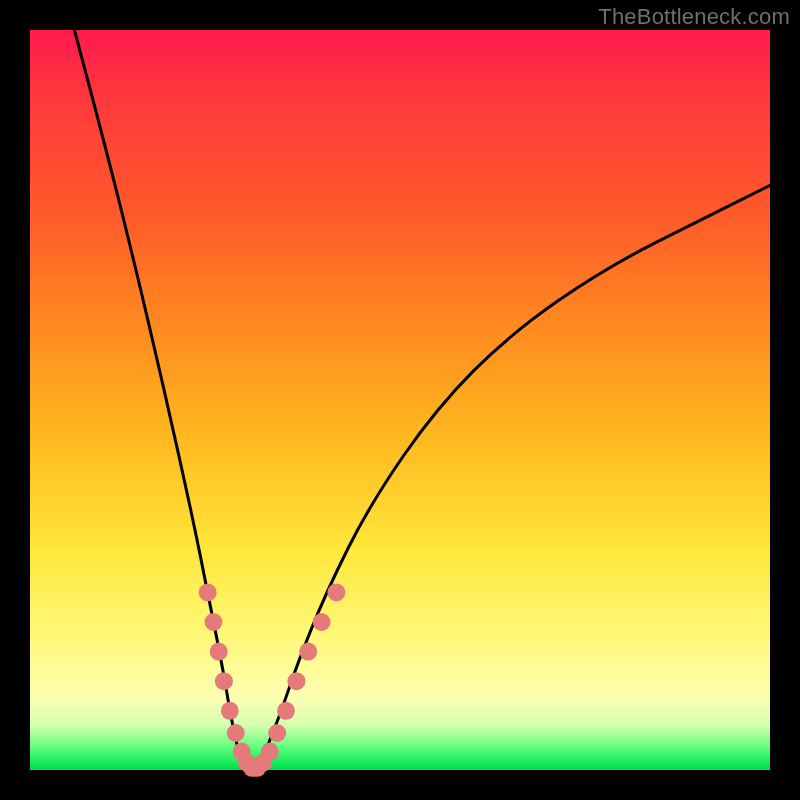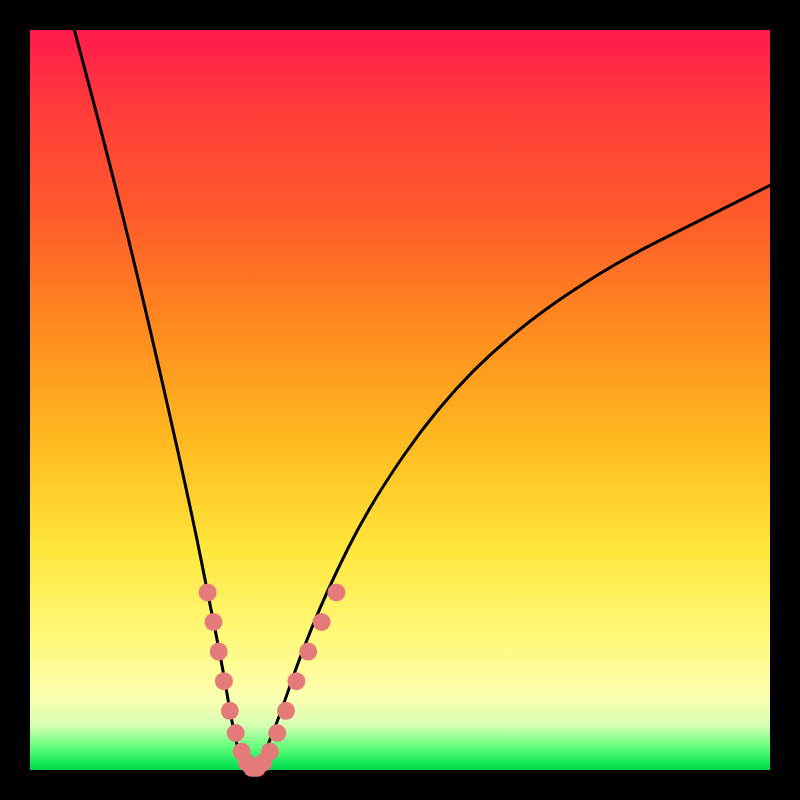--- a/index.html
+++ b/index.html
@@ -57,20 +57,21 @@
     top: 0;
     width: 740px;
     height: 740px;
     overflow: visible;
   }
 </style>
 </head>
 <body>
 
 <div class="frame">
+  <div class="watermark">TheBottleneck.com</div>
 
   <div class="plot-area">
     <svg class="curve-layer" viewBox="0 0 740 740" preserveAspectRatio="none">
       <path id="bottleneck-path" fill="none" stroke="#000000" stroke-width="3" stroke-linecap="round" stroke-linejoin="round" d="M 44.4 0.0 Q 74.0 111.0 88.8 170.2 Q 103.6 229.4 118.4 292.3 Q 133.2 355.2 148.0 421.8 Q 162.8 488.4 170.2 525.4 Q 177.6 562.4 185.0 599.4 Q 192.4 636.4 196.1 658.6 Q 199.8 680.8 203.5 699.3 Q 207.2 717.8 210.9 727.0 Q 214.6 736.3 218.3 738.1 Q 222.0 740.0 225.7 738.1 Q 229.4 736.3 233.1 727.0 Q 236.8 717.8 244.2 699.3 Q 251.6 680.8 259.0 658.6 Q 266.4 636.4 281.2 599.4 Q 296.0 562.4 318.2 518.0 Q 340.4 473.6 373.7 425.5 Q 407.0 377.4 444.0 340.4 Q 481.0 303.4 529.1 270.1 Q 577.2 236.8 629.0 210.9 Q 680.8 185.0 710.4 170.2 T 740.0 155.4"></path>
       <g id="marker-group">
           <circle cx="177.6" cy="562.4" r="9" fill="#e47a7a"></circle>
           <circle cx="183.5" cy="592.0" r="9" fill="#e47a7a"></circle>
           <circle cx="188.7" cy="621.6" r="9" fill="#e47a7a"></circle>
           <circle cx="193.9" cy="651.2" r="9" fill="#e47a7a"></circle>
           <circle cx="199.8" cy="680.8" r="9" fill="#e47a7a"></circle>

